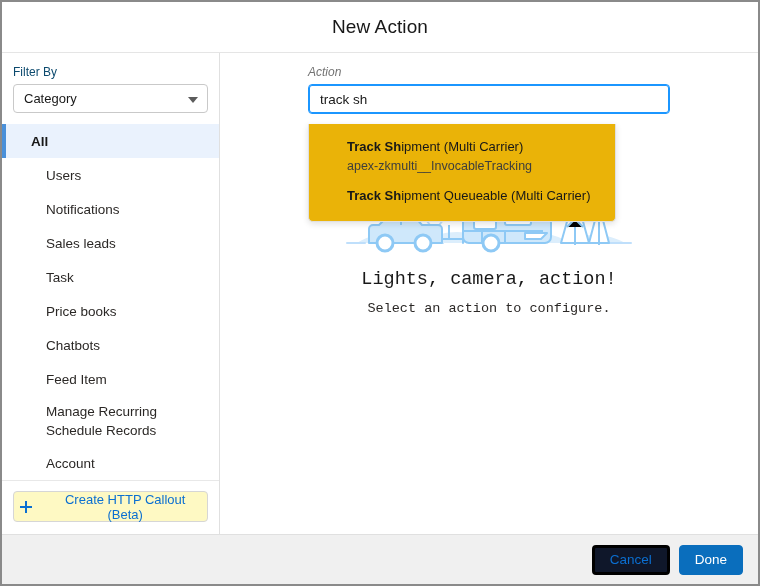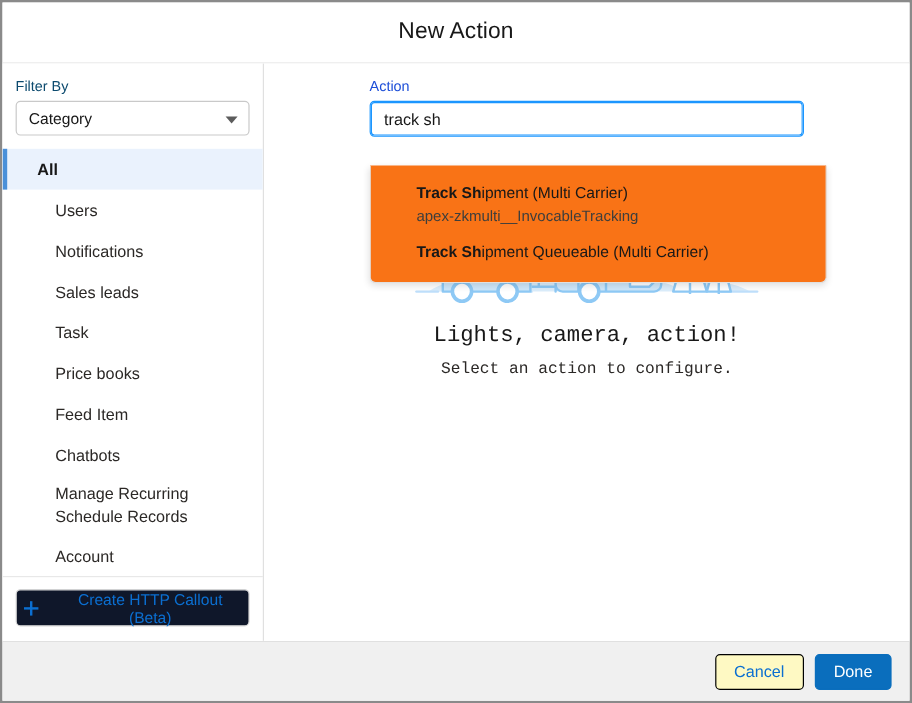--- a/index.html
+++ b/index.html
@@ -109,21 +109,21 @@
   .sidebar-footer {
     flex: 0 0 auto;
     border-top: 1px solid #e8e8e8;
     padding: 10px 11px 12px 11px;
   }
   .http-btn {
     width: 100%;
     height: 31px;
     border: 1px solid #d6d6d6;
     border-radius: 4px;
-    background: #0f172a;
+    background: #fef9c3;
     color: #0b6fd1;
     font-size: 13px;
     display: flex;
     align-items: center;
     justify-content: center;
     gap: 18px;
     cursor: pointer;
     font-family: "Liberation Sans", sans-serif;
   }
   .plus-ico {
@@ -143,43 +143,44 @@
     position: relative;
     padding: 12px 0 0 0;
     background: #fff;
   }
   .action-field {
     width: 362px;
     margin-left: 88px;
   }
   .action-label {
     font-size: 12px;
-    color: #1d4ed8;
+    color: #737373;
     margin-bottom: 4px;
     line-height: 15px;
+    font-style: italic;
   }
   .action-input {
     width: 100%;
     height: 30px;
     border: 1px solid #1b96ff;
     border-radius: 4px;
     padding: 0 11px;
     font-size: 13.5px;
     color: #181818;
     outline: none;
     font-family: "Liberation Sans", sans-serif;
     background: #fff;
     box-shadow: 0 0 0 1px #1b96ff inset;
   }
   .suggest {
     position: absolute;
     left: 88px;
-    top: 85px;
-    width: 381px;
-    background: #f97316;
+    top: 71px;
+    width: 308px;
+    background: #eab308;
     border: 1px solid #e0e0e0;
     border-top: none;
     border-radius: 0 0 5px 5px;
     box-shadow: 0 2px 6px rgba(0,0,0,.12);
     padding: 8px 0 10px 0;
     z-index: 5;
   }
   .suggest-item {
     padding: 6px 14px 6px 38px;
     cursor: pointer;
@@ -230,22 +231,22 @@
   .btn {
     height: 30px;
     min-width: 63px;
     border-radius: 4px;
     font-size: 13.5px;
     cursor: pointer;
     padding: 0 15px;
     font-family: "Liberation Sans", sans-serif;
   }
   .btn-neutral {
-    background: #fef9c3;
-    border: 1px solid #000000;
+    background: #0f172a;
+    border: 3px solid #000000;
     color: #0b6fd1;
   }
   .btn-brand {
     background: #0a6ebd;
     border: 1px solid #0a6ebd;
     color: #fff;
   }
 </style>
 </head>
 <body>
@@ -280,24 +281,24 @@
           <div class="cat-item">
             <span>Sales leads</span>
           </div>
           <div class="cat-item">
             <span>Task</span>
           </div>
           <div class="cat-item">
             <span>Price books</span>
           </div>
           <div class="cat-item">
+            <span>Chatbots</span>
+          </div>
+          <div class="cat-item">
             <span>Feed Item</span>
-          </div>
-          <div class="cat-item">
-            <span>Chatbots</span>
           </div>
           <div class="cat-item">
             <span>Manage Recurring Schedule Records</span>
           </div>
           <div class="cat-item">
             <span>Account</span>
           </div>
         </div>
 
       <div class="sidebar-footer">

